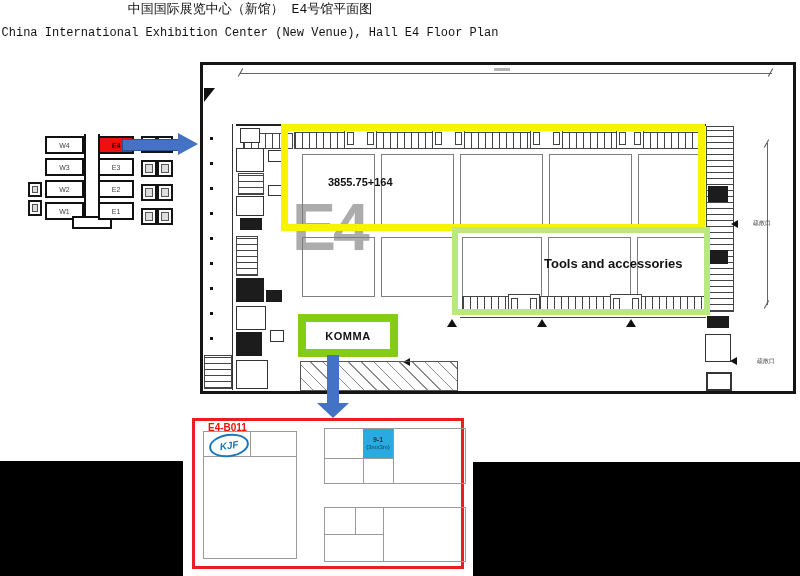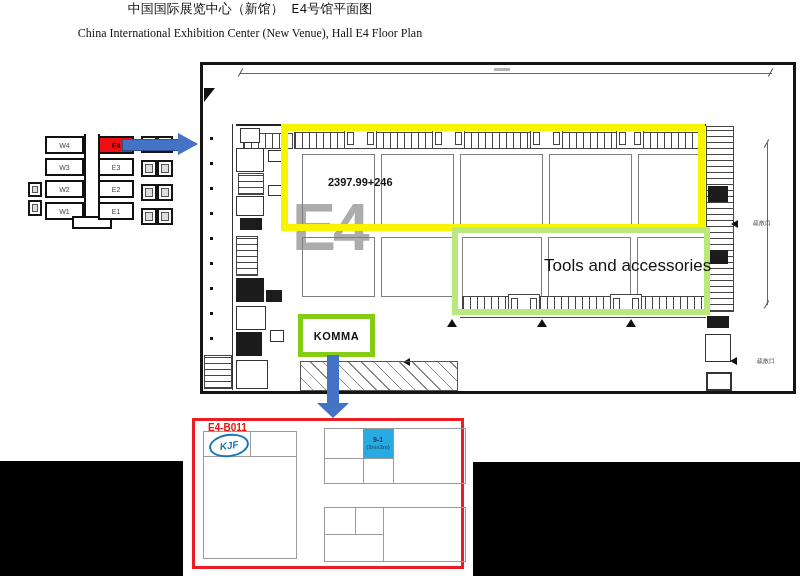--- a/index.html
+++ b/index.html
@@ -13,21 +13,21 @@
         background-image:repeating-linear-gradient(90deg,#444 0 1px,transparent 1px 7px)}
   .vcomb{background-color:#fff;border:1px solid #444;
         background-image:repeating-linear-gradient(0deg,#444 0 1px,transparent 1px 6px)}
   .hatch{border:1px solid #555;
         background-image:repeating-linear-gradient(45deg,transparent 0 8px,#8a8a8a 8px 9px)}
   .dot{width:3px;height:3px;background:#111}
   .tick{width:9px;height:1px;background:#555}
   .gate{background:#fff;border:1px solid #444}
   .gate span{position:absolute;top:3px;width:5px;height:11px;border:1px solid #444;background:#fff}
   .cjkserif{font-family:Liberation Mono, monospace}
-  .mono{font-family:Liberation Serif, serif}
+  .mono{font-family:Liberation Mono, monospace}
   .hallbar{border:2px solid #111;background:#fff;font-size:7px;color:#444;
            display:flex;align-items:center;justify-content:center;line-height:1}
   .sat{border:2px solid #141414;background:#fff}
   .sat i{position:absolute;left:2px;top:2px;right:2px;bottom:2px;border:1px solid #555;background:#ddd}
   .exit-txt{font-size:6px;color:#333;letter-spacing:0}
 </style>
 </head>
 <body>
 
 <div class="a cjkserif" style="left:0;top:6;width:500;width:500px;text-align:center;font-size:13px">中国国际展览中心（新馆） E4号馆平面图</div>
@@ -156,22 +156,22 @@
   <div class="a comb" style="left:462px;top:296px;width:243px;height:13px;z-index:2"></div>
   <div class="a gate" style="left:508px;top:294px;width:30px;height:16px;z-index:3">
       <span style="left:2px"></span>
       <span style="right:2px"></span>
     </div>
   <div class="a gate" style="left:610px;top:294px;width:30px;height:16px;z-index:3">
       <span style="left:2px"></span>
       <span style="right:2px"></span>
     </div>
 
-  <div class="a" style="left:328px;top:176px;font-size:11px;font-weight:bold;z-index:7">2397.99+246</div>
-  <div class="a" style="left:544px;top:256px;font-size:17px;font-weight:normal;z-index:7">Tools and accessories</div>
+  <div class="a" style="left:328px;top:176px;font-size:11px;font-weight:bold;z-index:7">3855.75+164</div>
+  <div class="a" style="left:544px;top:256px;font-size:13px;font-weight:bold;z-index:7">Tools and accessories</div>
 
   <div class="a" style="left:281px;top:124px;width:424px;height:107px;border:7px solid #F8F400;box-sizing:border-box;z-index:6"></div>
 
   <div class="a" style="left:452px;top:227px;width:258px;height:88px;border:6px solid #B9E97C;box-sizing:border-box;z-index:6"></div>
 
   <div class="a" style="left:232px;top:124px;height:266px;border-left:1px solid #333"></div>
   <div class="a dot" style="left:210px;top:137px"></div>
   <div class="a dot" style="left:210px;top:162px"></div>
   <div class="a dot" style="left:210px;top:187px"></div>
   <div class="a dot" style="left:210px;top:212px"></div>
@@ -209,21 +209,21 @@
   <div class="a" style="left:537px;top:319px;width:0;height:0;border-left:5px solid transparent;border-right:5px solid transparent;border-bottom:8px solid #111"></div>
   <div class="a" style="left:626px;top:319px;width:0;height:0;border-left:5px solid transparent;border-right:5px solid transparent;border-bottom:8px solid #111"></div>
   <div class="a" style="left:403px;top:358px;width:0;height:0;border-top:4px solid transparent;border-bottom:4px solid transparent;border-right:7px solid #111"></div>
   <div class="a" style="left:731px;top:220px;width:0;height:0;border-top:4px solid transparent;border-bottom:4px solid transparent;border-right:7px solid #111"></div>
   <div class="a" style="left:730px;top:357px;width:0;height:0;border-top:4px solid transparent;border-bottom:4px solid transparent;border-right:7px solid #111"></div>
   <div class="a exit-txt" style="left:753px;top:219px">疏散口</div>
   <div class="a exit-txt" style="left:757px;top:357px">疏散口</div>
 
   <div class="a hatch" style="left:300px;top:361px;width:156px;height:28px;z-index:2"></div>
 
-  <div class="a" style="left:298px;top:314px;width:77px;height:43px;border:5px solid #84cc16;box-sizing:border-box;background:#fff;z-index:8;display:flex;align-items:center;justify-content:center">
+  <div class="a" style="left:298px;top:314px;width:100px;height:43px;border:8px solid #84cc16;box-sizing:border-box;background:#fff;z-index:8;display:flex;align-items:center;justify-content:center">
     <span style="font-size:11px;font-weight:bold;letter-spacing:.5px">KOMMA</span>
   </div>
 
   <div class="a" style="left:327px;top:355px;width:12px;height:50px;background:#4472C4;z-index:9"></div>
   <div class="a" style="left:317px;top:403px;width:0;height:0;border-left:16px solid transparent;border-right:16px solid transparent;border-top:15px solid #4472C4;z-index:9"></div>
 </div>
 
 <div class="a" style="left:192px;top:418px;width:272px;height:151px;border:3px solid #EC1C24;box-sizing:border-box;background:#fff;z-index:5">
   <div class="a" style="left:13px;top:1px;color:#E8120C;font-weight:bold;font-size:10px">E4-B011</div>
 

